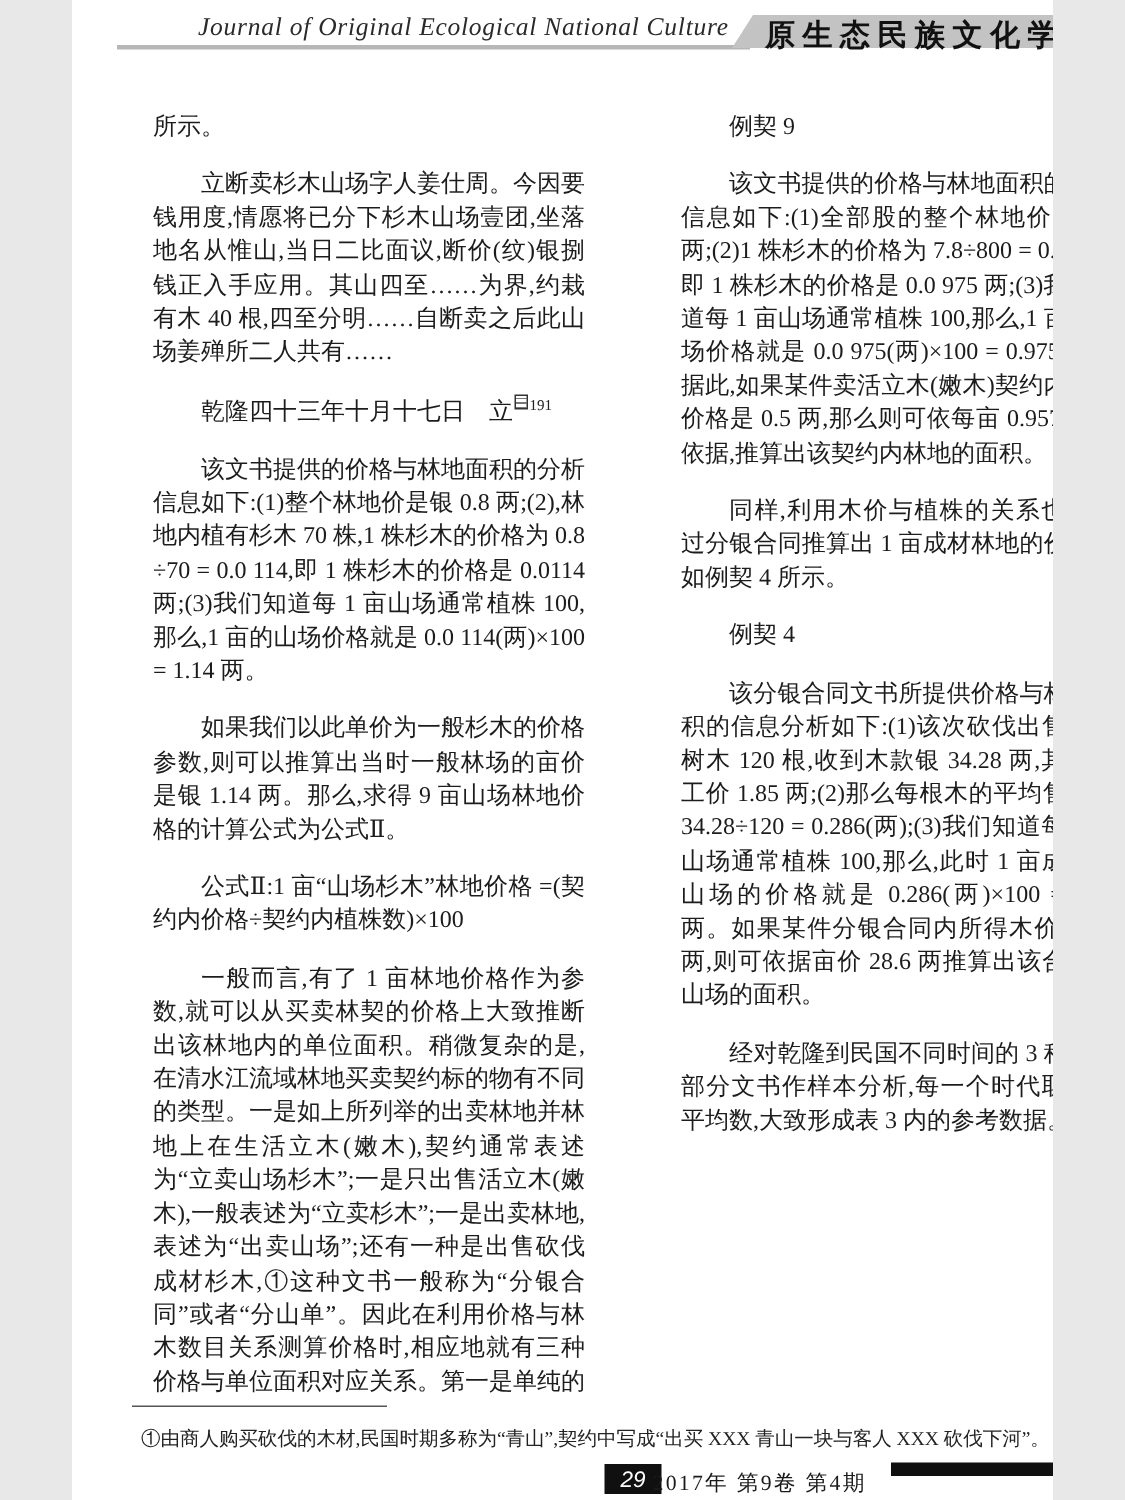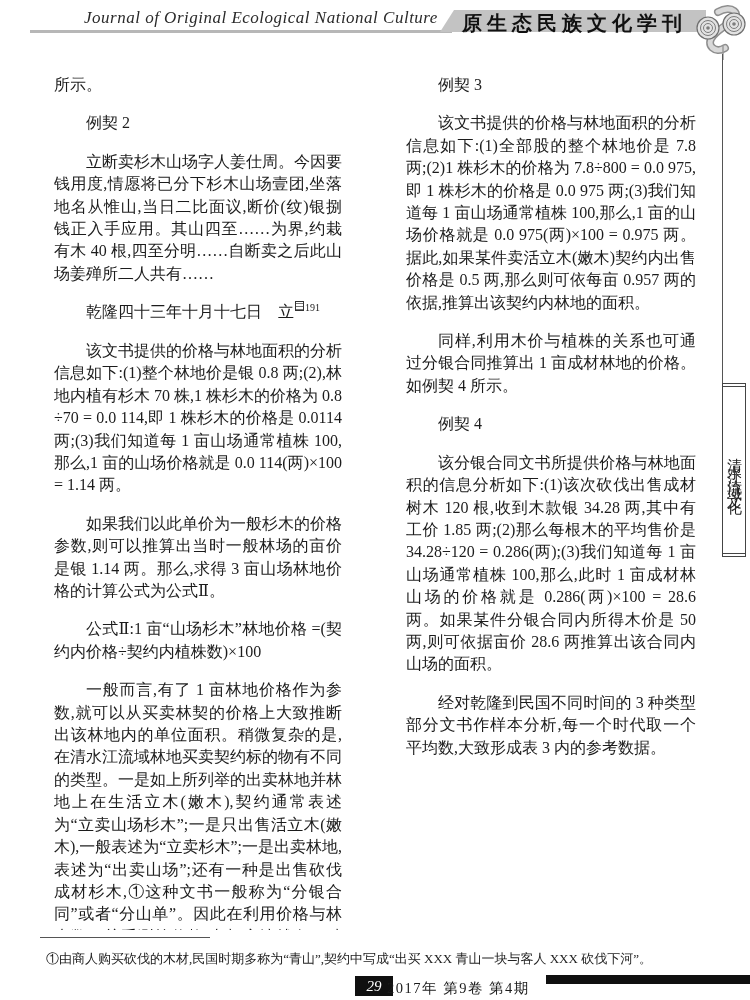--- a/index.html
+++ b/index.html
@@ -1,17 +1,17 @@
 <!DOCTYPE html>
 <html><head>
 <meta charset="utf-8">
 <style>
   html,body{margin:0;padding:0;background:#e8e8e8;}
   .page{
-    position:relative;width:750px;height:1000px;margin:0 auto;
+    position:relative;width:654px;height:1000px;margin:0 auto;
     background:#ffffff;overflow:hidden;
     font-family:"Liberation Serif","DejaVu Serif",serif;color:#1c1c1c;
   }
   
   .header{position:absolute;left:0;top:0;width:750px;height:56px;}
   .hdr-en{
     position:absolute;left:84px;top:8px;font-style:italic;font-size:17px;
     color:#2a2a2a;letter-spacing:0.5px;white-space:nowrap;
   }
   .hdr-thinline{position:absolute;left:30px;top:30px;width:422px;height:3px;background:#b7b7b7;}
@@ -58,21 +58,21 @@
   }
   
   .foot-rule{position:absolute;left:40px;top:937px;width:170px;height:1px;background:#555;}
   .footnote{
     position:absolute;left:46px;top:950px;width:668px;
     font-size:13px;line-height:18px;color:#222;text-align:left;
   }
   
   .page-num{
     position:absolute;left:355px;top:976px;width:38px;height:20px;background:#101010;
-    color:#fff;font-size:15px;font-family:Liberation Serif, serif;
+    color:#fff;font-size:15px;font-family:Liberation Sans, sans-serif;
     display:flex;align-items:center;justify-content:center;font-style:italic;
   }
   .issue{
     position:absolute;left:387px;top:979px;font-size:14.5px;color:#1a1a1a;
     letter-spacing:1.5px;white-space:nowrap;
   }
   .footer-bar{position:absolute;left:546px;top:975px;width:204px;height:9px;background:#101010;}
 </style>
 </head>
 <body>
@@ -103,30 +103,29 @@
 
   <div class="margin-line"></div>
   <div class="side-box">
     <div class="side-box-in">
       <span class="side-label">清水江流域文化</span>
     </div>
   </div>
 
   <div class="col col-left" id="col-left">
       <p class="noindent">所示。</p>
-      <p>例契 2</p>
       <p>立断卖杉木山场字人姜仕周。今因要钱用度,情愿将已分下杉木山场壹团,坐落地名从惟山,当日二比面议,断价(纹)银捌钱正入手应用。其山四至……为界,约栽有木 40 根,四至分明……自断卖之后此山场姜殚所二人共有……</p>
       <p>乾隆四十三年十月十七日　立<sup class="cite"><span class="cite-box"></span>191</sup></p>
       <p>该文书提供的价格与林地面积的分析信息如下:(1)整个林地价是银 0.8 两;(2),林地内植有杉木 70 株,1 株杉木的价格为 0.8÷70 = 0.0 114,即 1 株杉木的价格是 0.0114 两;(3)我们知道每 1 亩山场通常植株 100,那么,1 亩的山场价格就是 0.0 114(两)×100 = 1.14 两。</p>
-      <p>如果我们以此单价为一般杉木的价格参数,则可以推算出当时一般林场的亩价是银 1.14 两。那么,求得 3 亩山场林地价格的计算公式为公式Ⅱ。</p>
+      <p>如果我们以此单价为一般杉木的价格参数,则可以推算出当时一般林场的亩价是银 1.14 两。那么,求得 9 亩山场林地价格的计算公式为公式Ⅱ。</p>
       <p>公式Ⅱ:1 亩“山场杉木”林地价格 =(契约内价格÷契约内植株数)×100</p>
       <p>一般而言,有了 1 亩林地价格作为参数,就可以从买卖林契的价格上大致推断出该林地内的单位面积。稍微复杂的是,在清水江流域林地买卖契约标的物有不同的类型。一是如上所列举的出卖林地并林地上在生活立木(嫩木),契约通常表述为“立卖山场杉木”;一是只出售活立木(嫩木),一般表述为“立卖杉木”;一是出卖林地,表述为“出卖山场”;还有一种是出售砍伐成材杉木,①这种文书一般称为“分银合同”或者“分山单”。因此在利用价格与林木数目关系测算价格时,相应地就有三种价格与单位面积对应关系。第一是单纯的林地并活木与价格形成的单位面积;第二是活立木(嫩木)与价格形成单位面积,第三是成材林数目与价格形成的单位面积。这样在计算林地面积时,就会涉及到许多类型的价格“参数”。利用上面计算公式Ⅱ,可以分别推导出后两种类型林地的单位面积的价格参数。推算卖活立木(嫩木)的价格如例契 3。</p>
     </div>
   <div class="col col-right" id="col-right">
-      <p>例契 3</p>
+      <p>例契 9</p>
       <p>该文书提供的价格与林地面积的分析信息如下:(1)全部股的整个林地价是 7.8 两;(2)1 株杉木的价格为 7.8÷800 = 0.0 975,即 1 株杉木的价格是 0.0 975 两;(3)我们知道每 1 亩山场通常植株 100,那么,1 亩的山场价格就是 0.0 975(两)×100 = 0.975 两。据此,如果某件卖活立木(嫩木)契约内出售价格是 0.5 两,那么则可依每亩 0.957 两的依据,推算出该契约内林地的面积。</p>
       <p>同样,利用木价与植株的关系也可通过分银合同推算出 1 亩成材林地的价格。如例契 4 所示。</p>
       <p>例契 4</p>
       <p>该分银合同文书所提供价格与林地面积的信息分析如下:(1)该次砍伐出售成材树木 120 根,收到木款银 34.28 两,其中有工价 1.85 两;(2)那么每根木的平均售价是 34.28÷120 = 0.286(两);(3)我们知道每 1 亩山场通常植株 100,那么,此时 1 亩成材林山场的价格就是 0.286(两)×100 = 28.6 两。如果某件分银合同内所得木价是 50 两,则可依据亩价 28.6 两推算出该合同内山场的面积。</p>
       <p>经对乾隆到民国不同时间的 3 种类型部分文书作样本分析,每一个时代取一个平均数,大致形成表 3 内的参考数据。</p>
     </div>
 
   <div class="foot-rule"></div>
   <div class="footnote">①由商人购买砍伐的木材,民国时期多称为“青山”,契约中写成“出买 XXX 青山一块与客人 XXX 砍伐下河”。</div>
 

